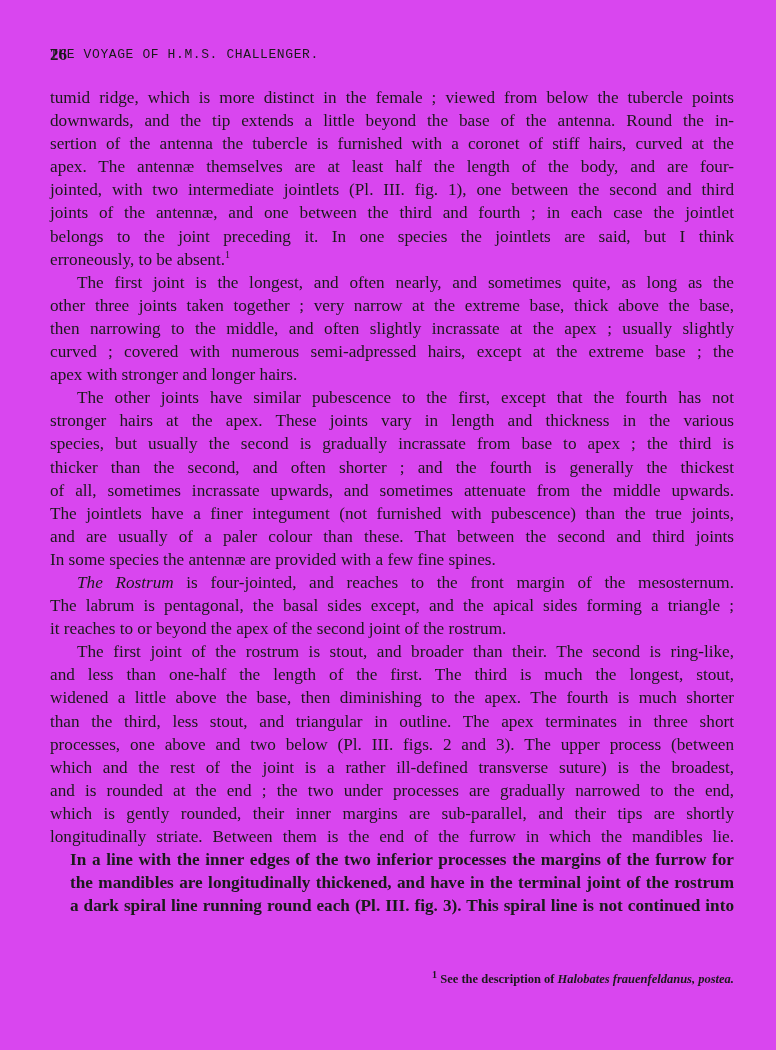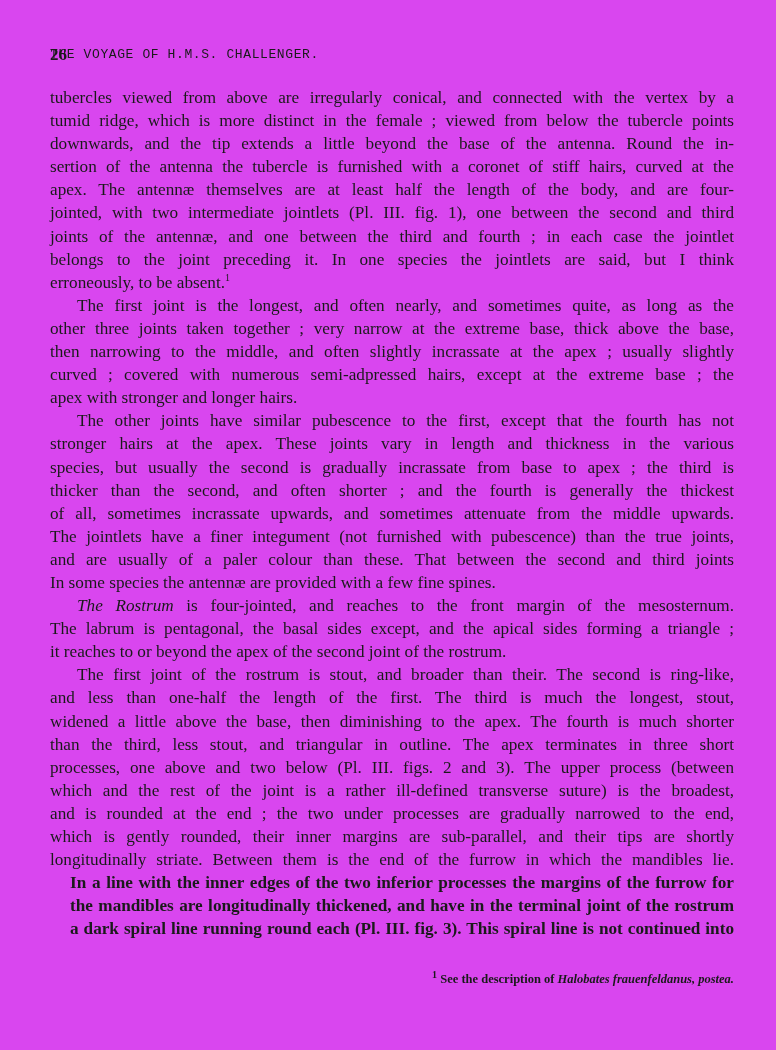--- a/index.html
+++ b/index.html
@@ -43,21 +43,20 @@
 <div class="page">
 
   <div class="running-head">
     <span class="page-number">26</span>
     <div class="running-title">THE VOYAGE OF H.M.S. CHALLENGER.</div>
   </div>
 
   <div class="body-text">
 
     <p>
-      <span class="line">tubercles viewed from above are irregularly conical, and connected with the vertex by a</span>
       <span class="line">tumid ridge, which is more distinct in the female ; viewed from below the tubercle points</span>
       <span class="line">downwards, and the tip extends a little beyond the base of the antenna. Round the in-</span>
       <span class="line">sertion of the antenna the tubercle is furnished with a coronet of stiff hairs, curved at the</span>
       <span class="line">apex. The antennæ themselves are at least half the length of the body, and are four-</span>
       <span class="line">jointed, with two intermediate jointlets (Pl. III. fig. 1), one between the second and third</span>
       <span class="line">joints of the antennæ, and one between the third and fourth ; in each case the jointlet</span>
       <span class="line">belongs to the joint preceding it. In one species the jointlets are said, but I think</span>
       <span class="line last"><span>erroneously, to be absent.</span><sup>1</sup></span>
     </p>
 

